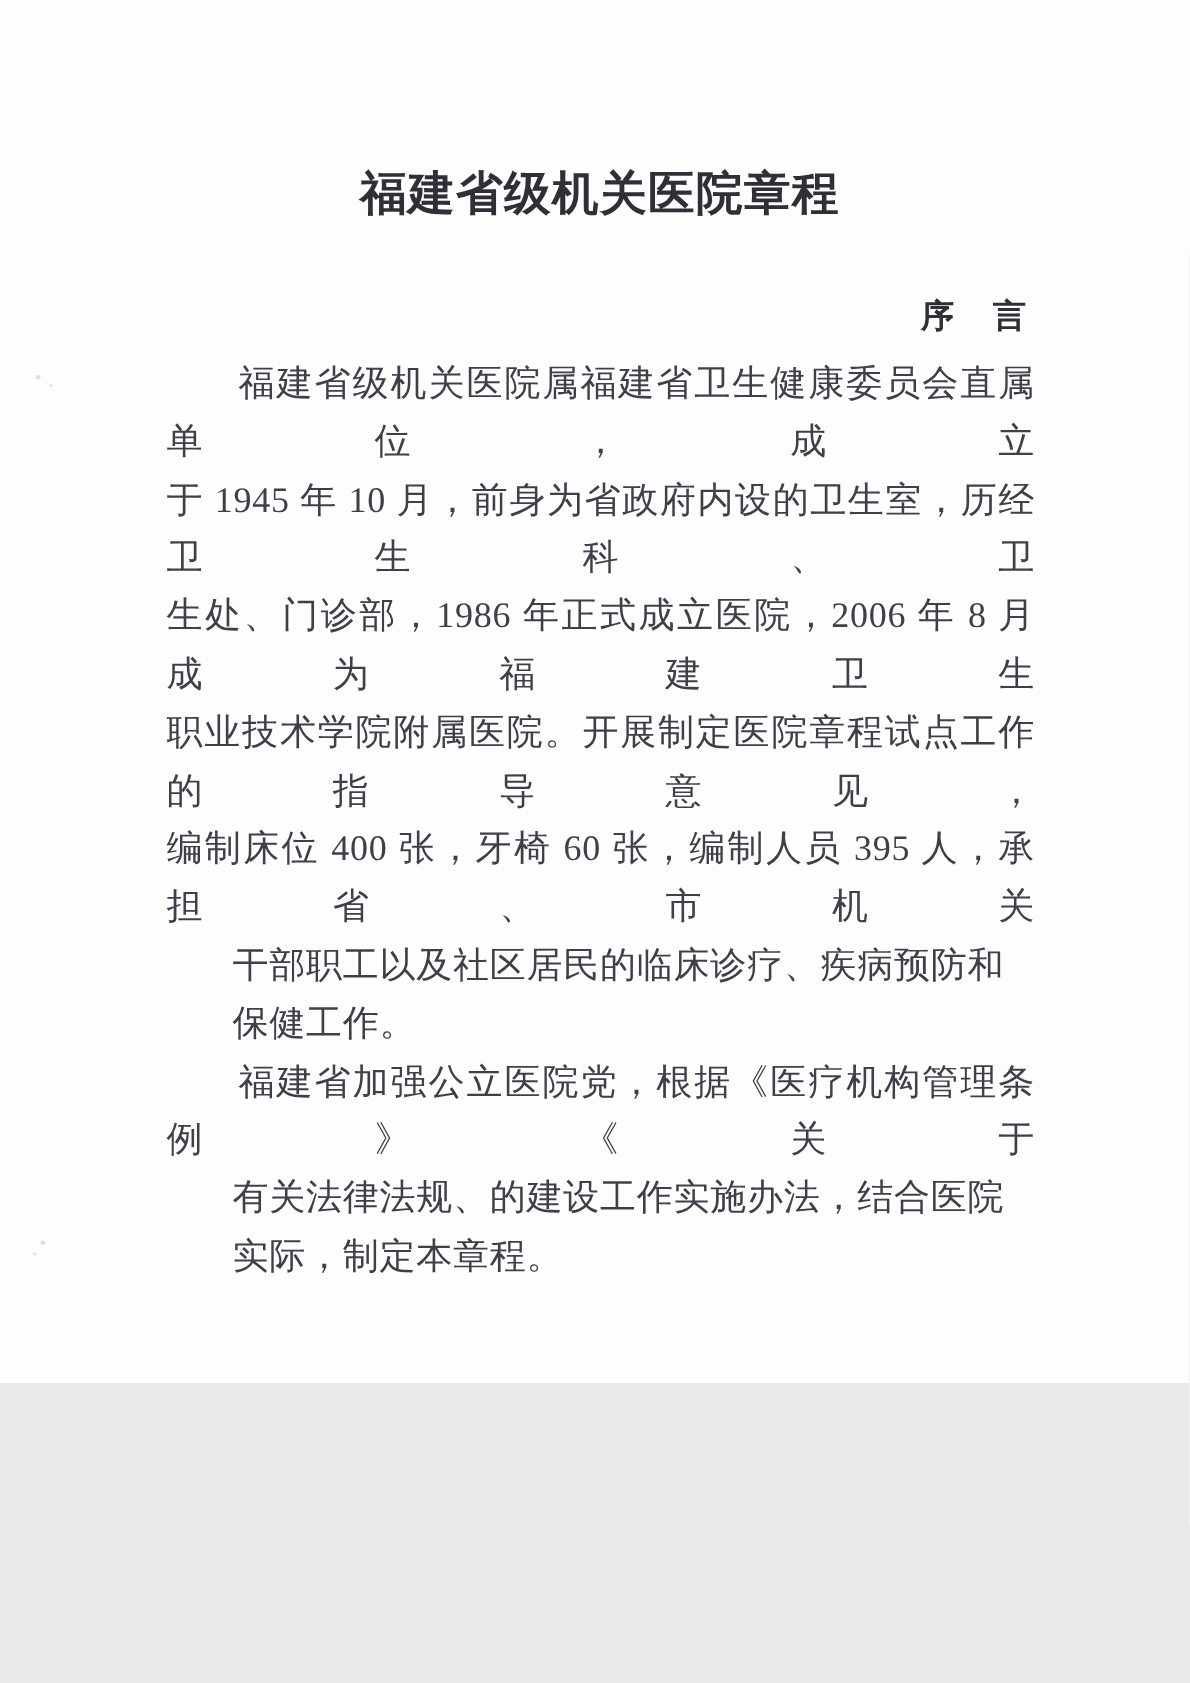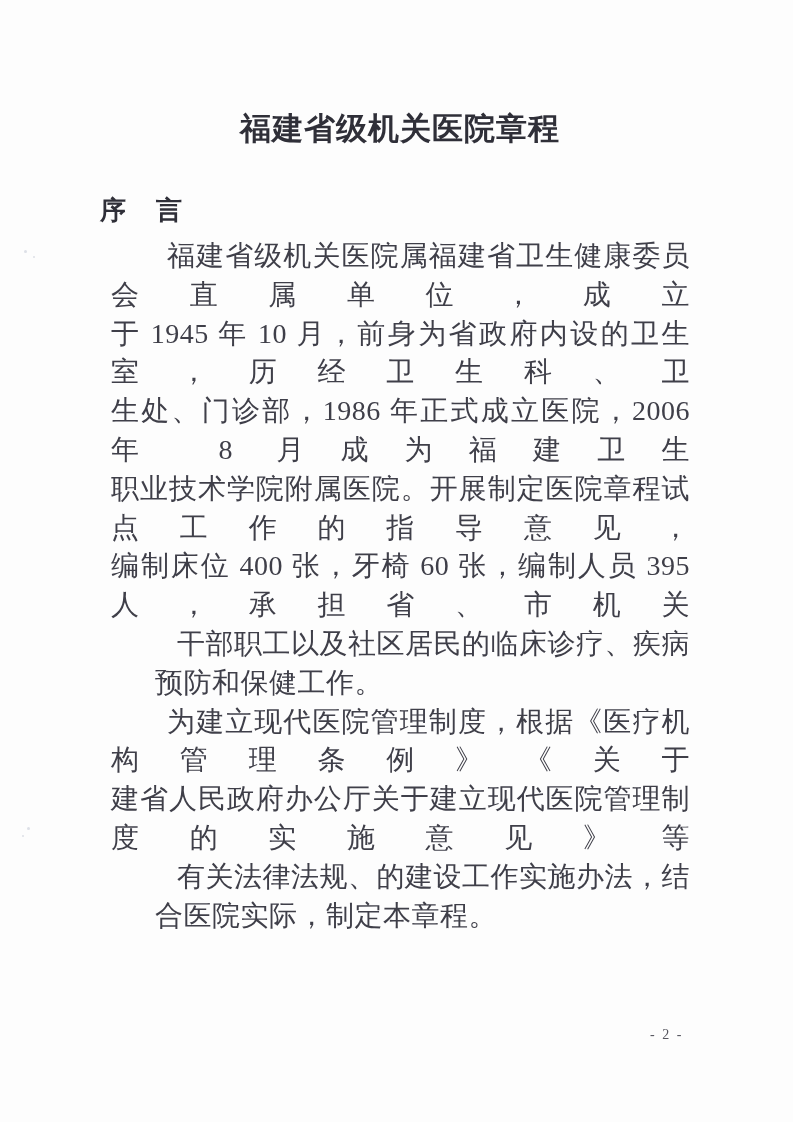--- a/index.html
+++ b/index.html
@@ -5,66 +5,66 @@
   :root{
     --paper:#fdfdfd;
     --ink:#3f3f49;
     --ink-strong:#2f2f38;
     --ink-faint:#55555e;
   }
   html,body{margin:0;padding:0;background:#e9e9e9;}
   body{font-family:"Liberation Serif","DejaVu Serif",serif;}
   .page{
     position:relative;
-    width:793px;height:1122px;
+    width:793px;height:922px;
     margin:0 auto;
     background:var(--paper);
     overflow:hidden;
   }
   .doc-title{
     position:absolute;
     top:110px;left:101px;width:598px;
     margin:0;
     text-align:center;
     font-size:31px;
     line-height:38px;
     font-weight:bold;
     letter-spacing:1px;
     color:var(--ink-strong);
   }
   .section-heading{
     position:absolute;
-    top:198px;left:100px;width:598px;
+    top:198px;left:88px;width:598px;
     margin:0;
-    text-align:left;
-    font-size:26px;
+    text-align:right;
+    font-size:22px;
     line-height:26px;
     font-weight:bold;
     letter-spacing:2px;
     color:var(--ink-strong);
   }
   .body-text{
     position:absolute;
     top:237px;left:111px;width:579px;
     color:var(--ink);
-    font-size:28px;
+    font-size:24px;
     line-height:38.8px;
     letter-spacing:0.5px;
   }
   .para{margin:0;padding:0;}
   .ln{
     display:block;
     text-align:justify;
     text-align-last:justify;
     white-space:nowrap; 
   }
   .ln{white-space:normal;}
   .ln.indent{text-indent:2em;}
   .ln.last{
-    text-align:right;
+    text-align:left;
     text-align-last:left;
     margin-left:44px;
   }
   .page-number{
     position:absolute;
     top:1027px;left:650px;
     font-size:14px;
     letter-spacing:2px;
     color:var(--ink-faint);
   }
@@ -93,22 +93,21 @@
     <p class="para">
       <span class="ln indent">福建省级机关医院属福建省卫生健康委员会直属单位，成立</span>
       <span class="ln">于 1945 年 10 月，前身为省政府内设的卫生室，历经卫生科、卫</span>
       <span class="ln">生处、门诊部，1986 年正式成立医院，2006 年 8 月成为福建卫生</span>
       <span class="ln">职业技术学院附属医院。开展制定医院章程试点工作的指导意见，</span>
       <span class="ln">编制床位 400 张，牙椅 60 张，编制人员 395 人，承担省、市机关</span>
       <span class="ln last">干部职工以及社区居民的临床诊疗、疾病预防和保健工作。</span>
     </p>
 
     <p class="para">
-      <span class="ln indent">为建立现代医院管理制度，根据《医疗机构管理条例》《关于</span>
-      <span class="ln">建省人民政府办公厅关于建立现代医院管理制度的实施意见》等</span>
+      <span class="ln indent">福建省加强公立医院党，根据《医疗机构管理条例》《关于</span>
       <span class="ln last">有关法律法规、的建设工作实施办法，结合医院实际，制定本章程。</span>
     </p>
 
   </div>
 
   <div class="page-number">- 2 -</div>
 
   <span class="speck s1"></span>
   <span class="speck s2"></span>
   <span class="speck s3"></span>

